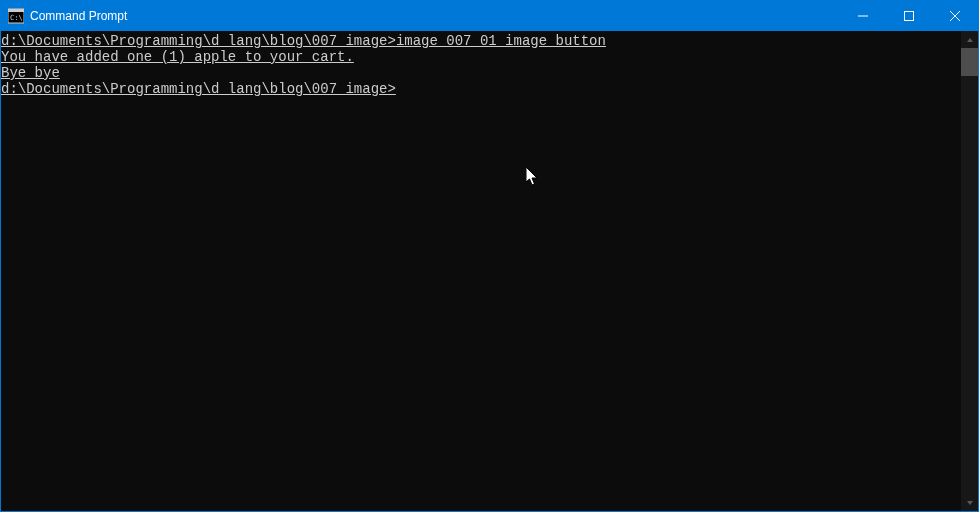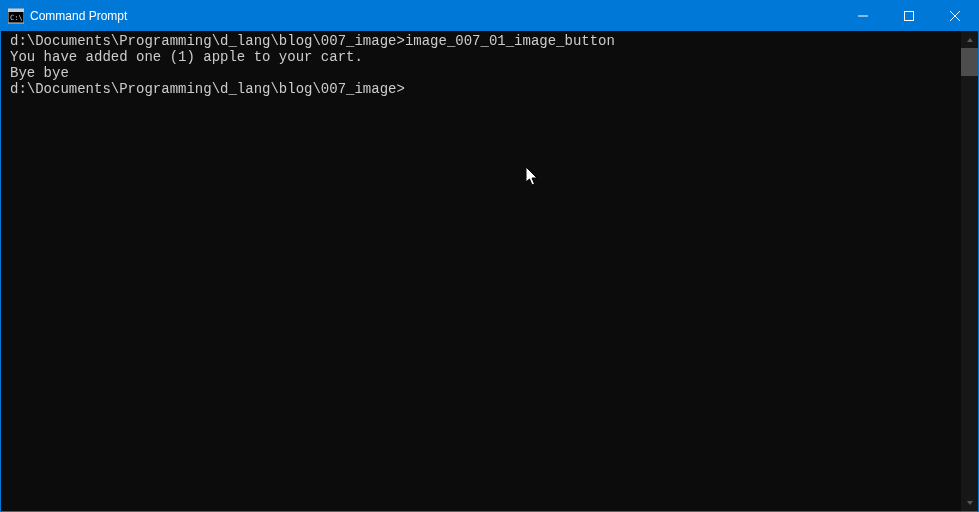--- a/index.html
+++ b/index.html
@@ -72,27 +72,28 @@
       fill: none;
     }
     .client-area {
       flex: 1;
       display: flex;
       background: #0c0c0c;
       position: relative;
     }
     .terminal {
       flex: 1;
-      padding: 2px 9px;
+      padding: 2px 0;
       font-family: Consolas, "Courier New", monospace;
       font-size: 14px;
       line-height: 16px;
       color: #cccccc;
       white-space: pre;
       overflow: hidden;
+      text-decoration: underline;
     }
     .term-line {
       display: block;
     }
     .scrollbar {
       width: 17px;
       background: #171717;
       display: flex;
       flex-direction: column;
     }

